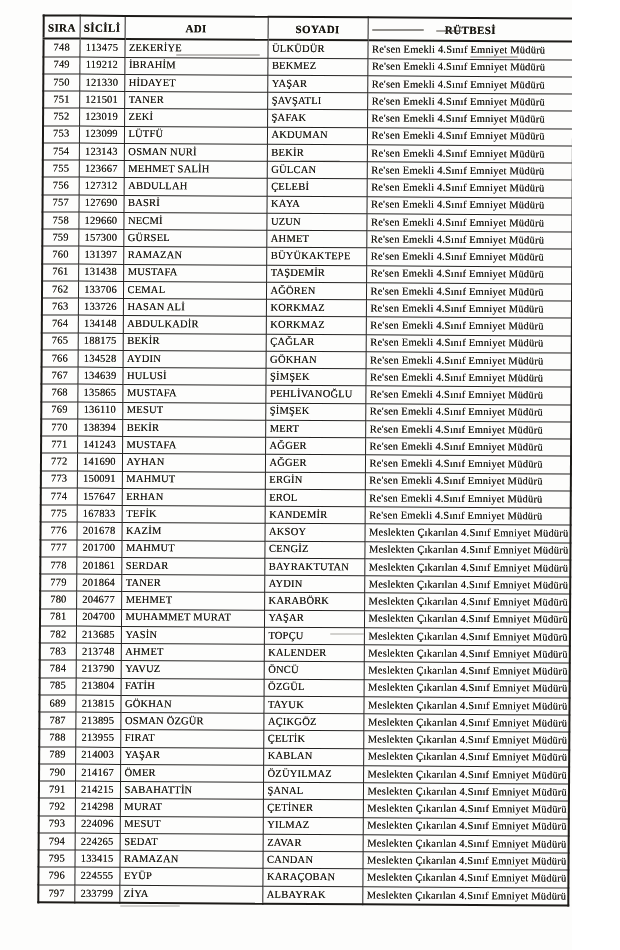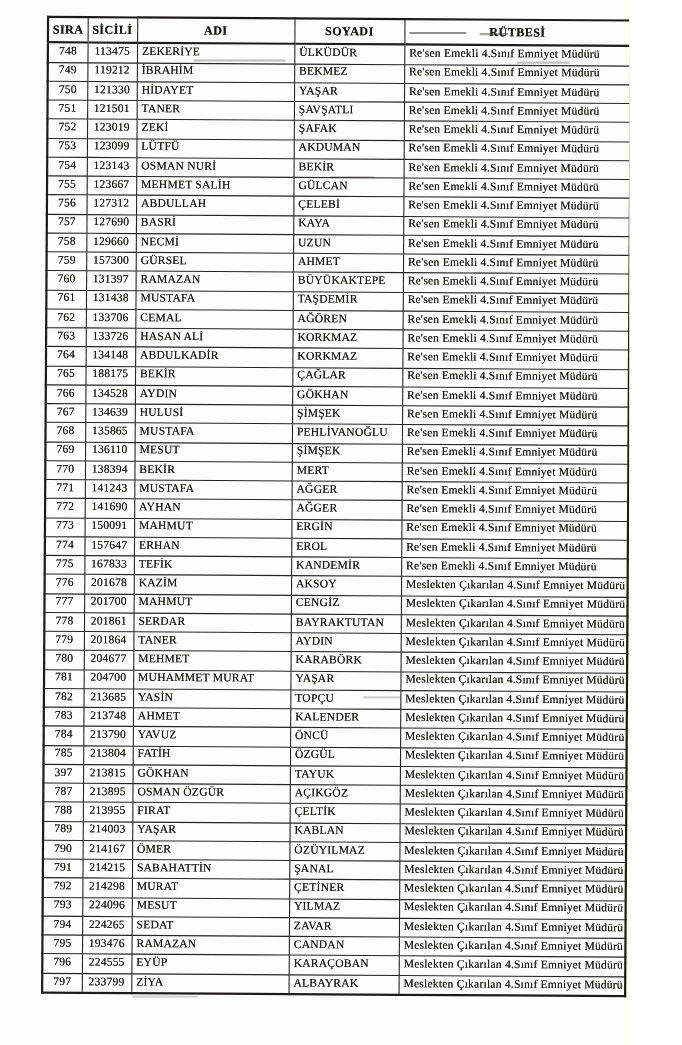--- a/index.html
+++ b/index.html
@@ -337,21 +337,21 @@
           <td class="c-rutbesi">Meslekten Çıkarılan 4.Sınıf Emniyet Müdürü</td>
         </tr>
         <tr>
           <td class="c-sira">785</td>
           <td class="c-sicili">213804</td>
           <td class="c-adi">FATİH</td>
           <td class="c-soyadi">ÖZGÜL</td>
           <td class="c-rutbesi">Meslekten Çıkarılan 4.Sınıf Emniyet Müdürü</td>
         </tr>
         <tr>
-          <td class="c-sira">397</td>
+          <td class="c-sira">689</td>
           <td class="c-sicili">213815</td>
           <td class="c-adi">GÖKHAN</td>
           <td class="c-soyadi">TAYUK</td>
           <td class="c-rutbesi">Meslekten Çıkarılan 4.Sınıf Emniyet Müdürü</td>
         </tr>
         <tr>
           <td class="c-sira">787</td>
           <td class="c-sicili">213895</td>
           <td class="c-adi">OSMAN ÖZGÜR</td>
           <td class="c-soyadi">AÇIKGÖZ</td>
@@ -401,21 +401,21 @@
         </tr>
         <tr>
           <td class="c-sira">794</td>
           <td class="c-sicili">224265</td>
           <td class="c-adi">SEDAT</td>
           <td class="c-soyadi">ZAVAR</td>
           <td class="c-rutbesi">Meslekten Çıkarılan 4.Sınıf Emniyet Müdürü</td>
         </tr>
         <tr>
           <td class="c-sira">795</td>
-          <td class="c-sicili">193476</td>
+          <td class="c-sicili">133415</td>
           <td class="c-adi">RAMAZAN</td>
           <td class="c-soyadi">CANDAN</td>
           <td class="c-rutbesi">Meslekten Çıkarılan 4.Sınıf Emniyet Müdürü</td>
         </tr>
         <tr>
           <td class="c-sira">796</td>
           <td class="c-sicili">224555</td>
           <td class="c-adi">EYÜP</td>
           <td class="c-soyadi">KARAÇOBAN</td>
           <td class="c-rutbesi">Meslekten Çıkarılan 4.Sınıf Emniyet Müdürü</td>

